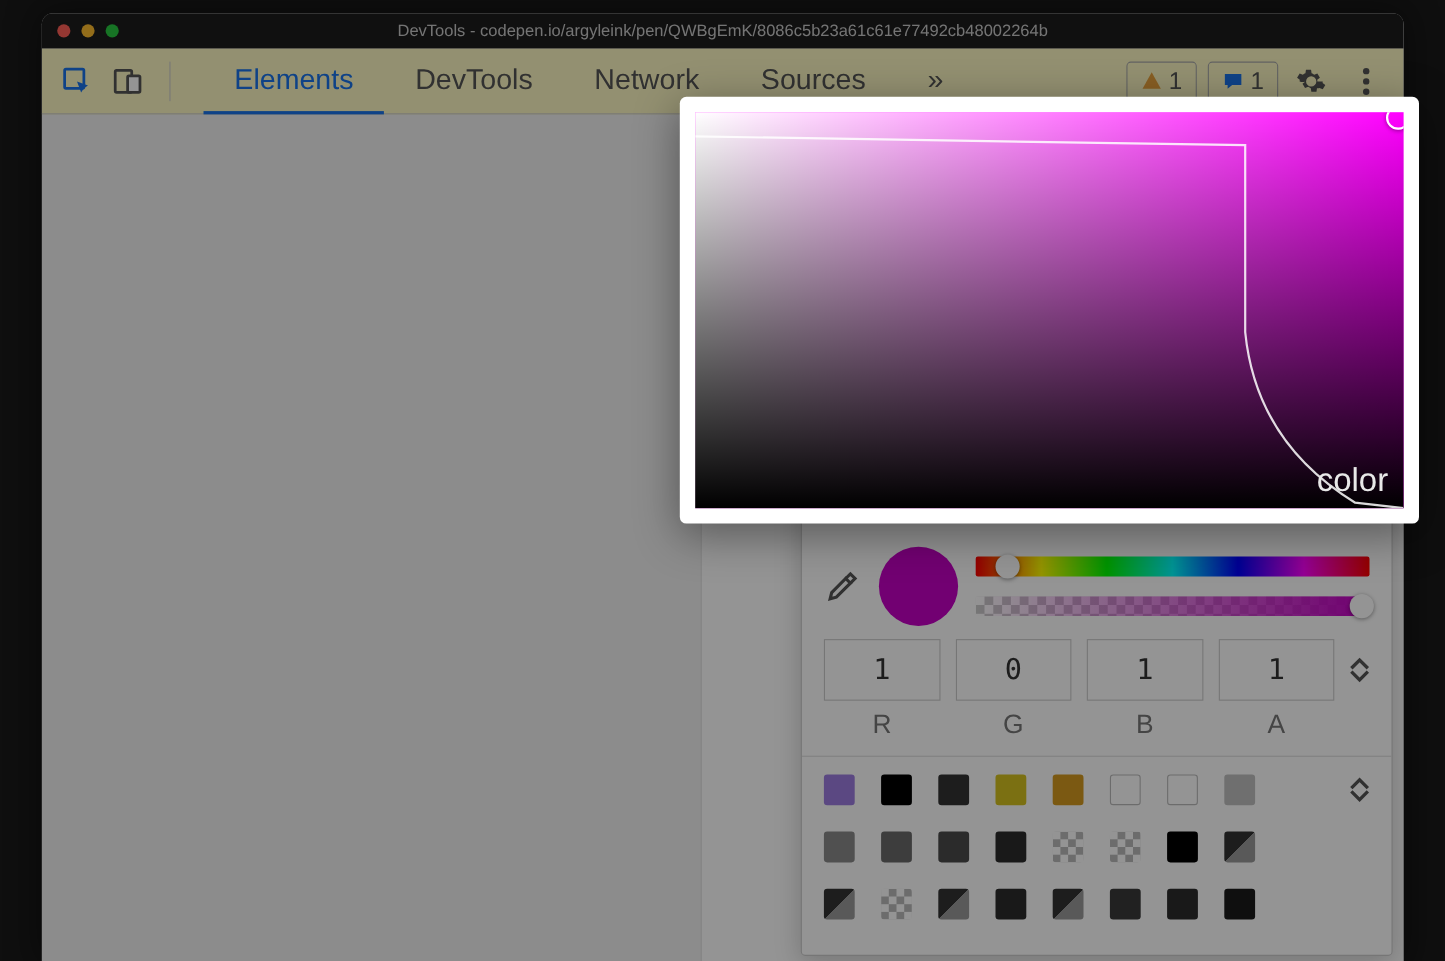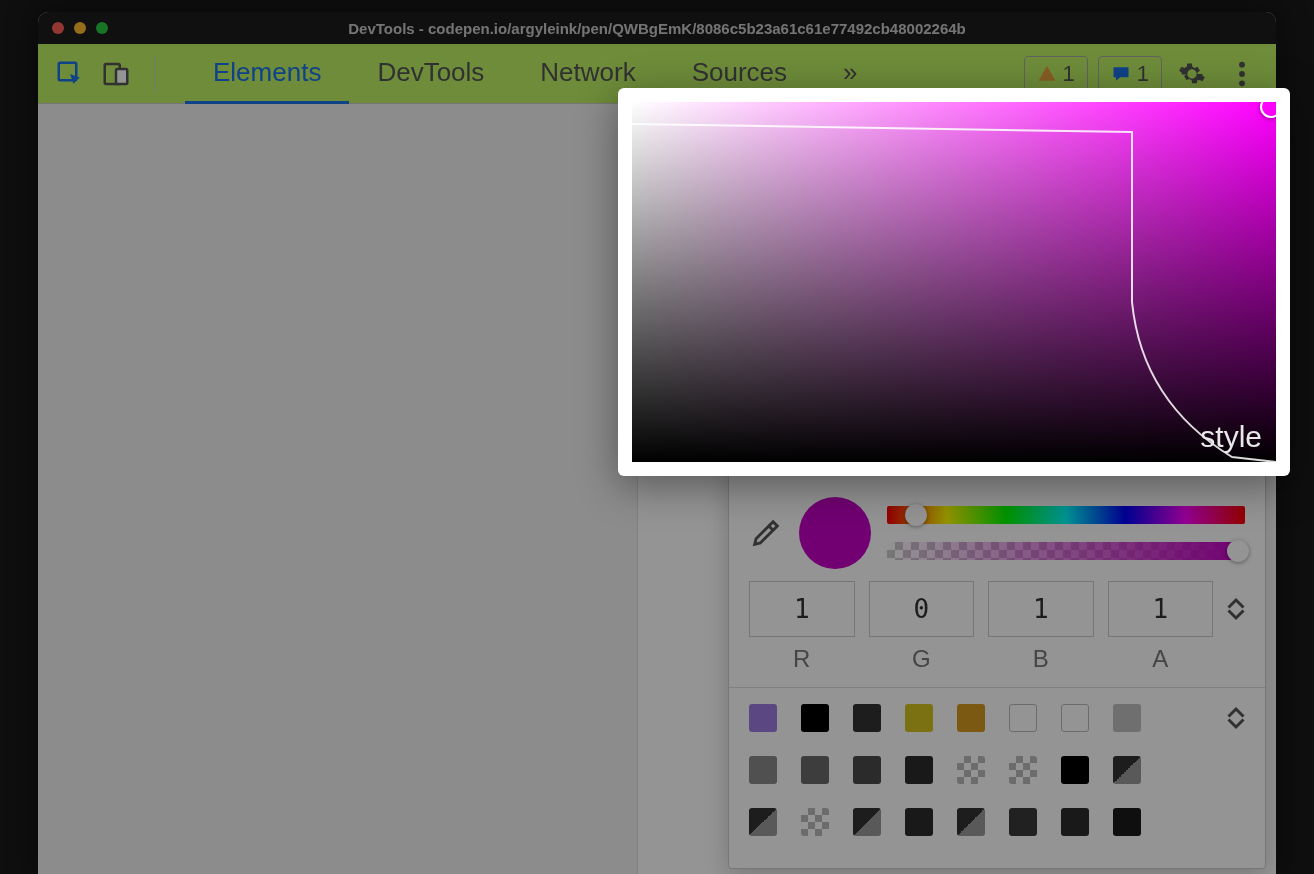--- a/index.html
+++ b/index.html
@@ -37,26 +37,26 @@
     .t-dot { width: 12px; height: 12px; border-radius: 50%; }
     .t-close { background: #ff5f57; }
     .t-min  { background: #febc2e; }
     .t-max  { background: #28c840; }
     .titletext {
       position: absolute;
       left: 0; right: 0;
       text-align: center;
       color: #c9c9c9;
       font-size: 15px;
-      font-weight: 700;
+      font-weight: 400;
       pointer-events: none;
     }
     .toolbar {
       height: 60px;
-      background: #bef264;
+      background: #fef9c3;
       border-bottom: 1px solid #ccc;
       display: flex;
       align-items: center;
       padding: 0 14px;
       gap: 10px;
     }
     .tb-icon {
       width: 36px; height: 36px;
       display: flex; align-items: center; justify-content: center;
       color: #1a73e8;
@@ -390,15 +390,15 @@
 </div>
 
 <div class="dim"></div>
 
 <div class="field-pop">
   <div class="field">
     <svg class="gamut-line" viewBox="0 0 644 360" preserveAspectRatio="none">
       <path d="M 0 22 L 500 30 L 500 200 Q 510 300 600 355 L 644 360" fill="none" stroke="rgba(255,255,255,0.85)" stroke-width="2"></path>
     </svg>
     <div class="field-handle"></div>
-    <div class="field-label">style</div>
+    <div class="field-label">color</div>
   </div>
 </div>
 
 </body></html>

